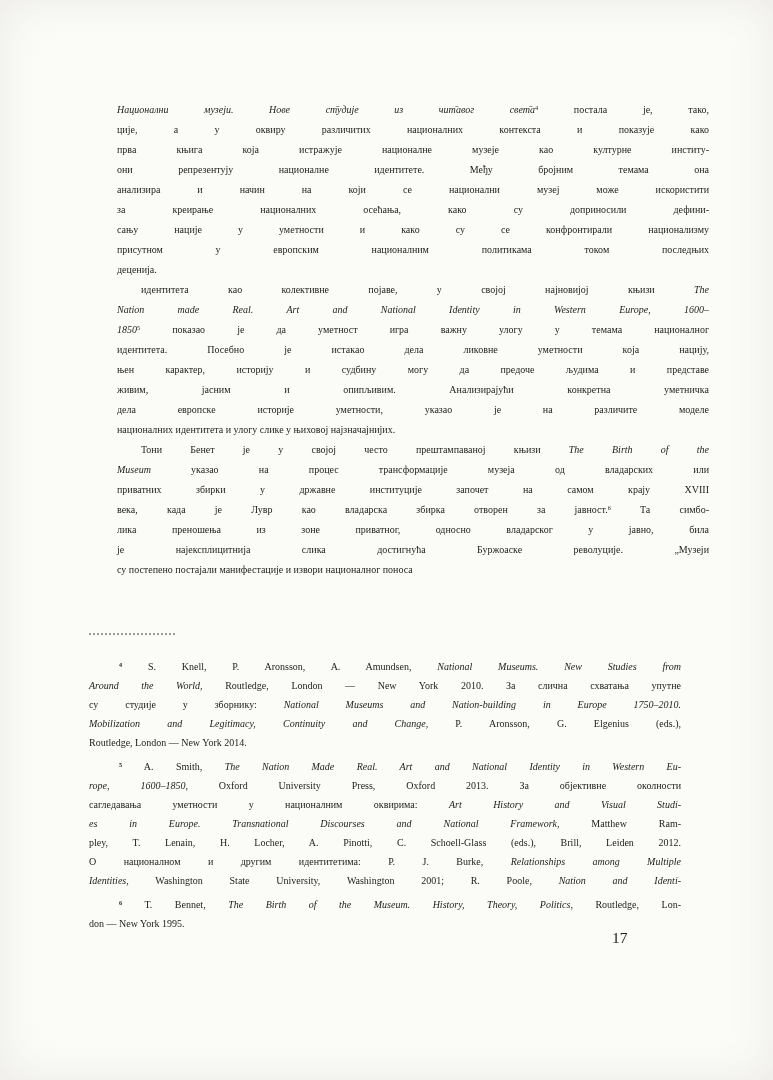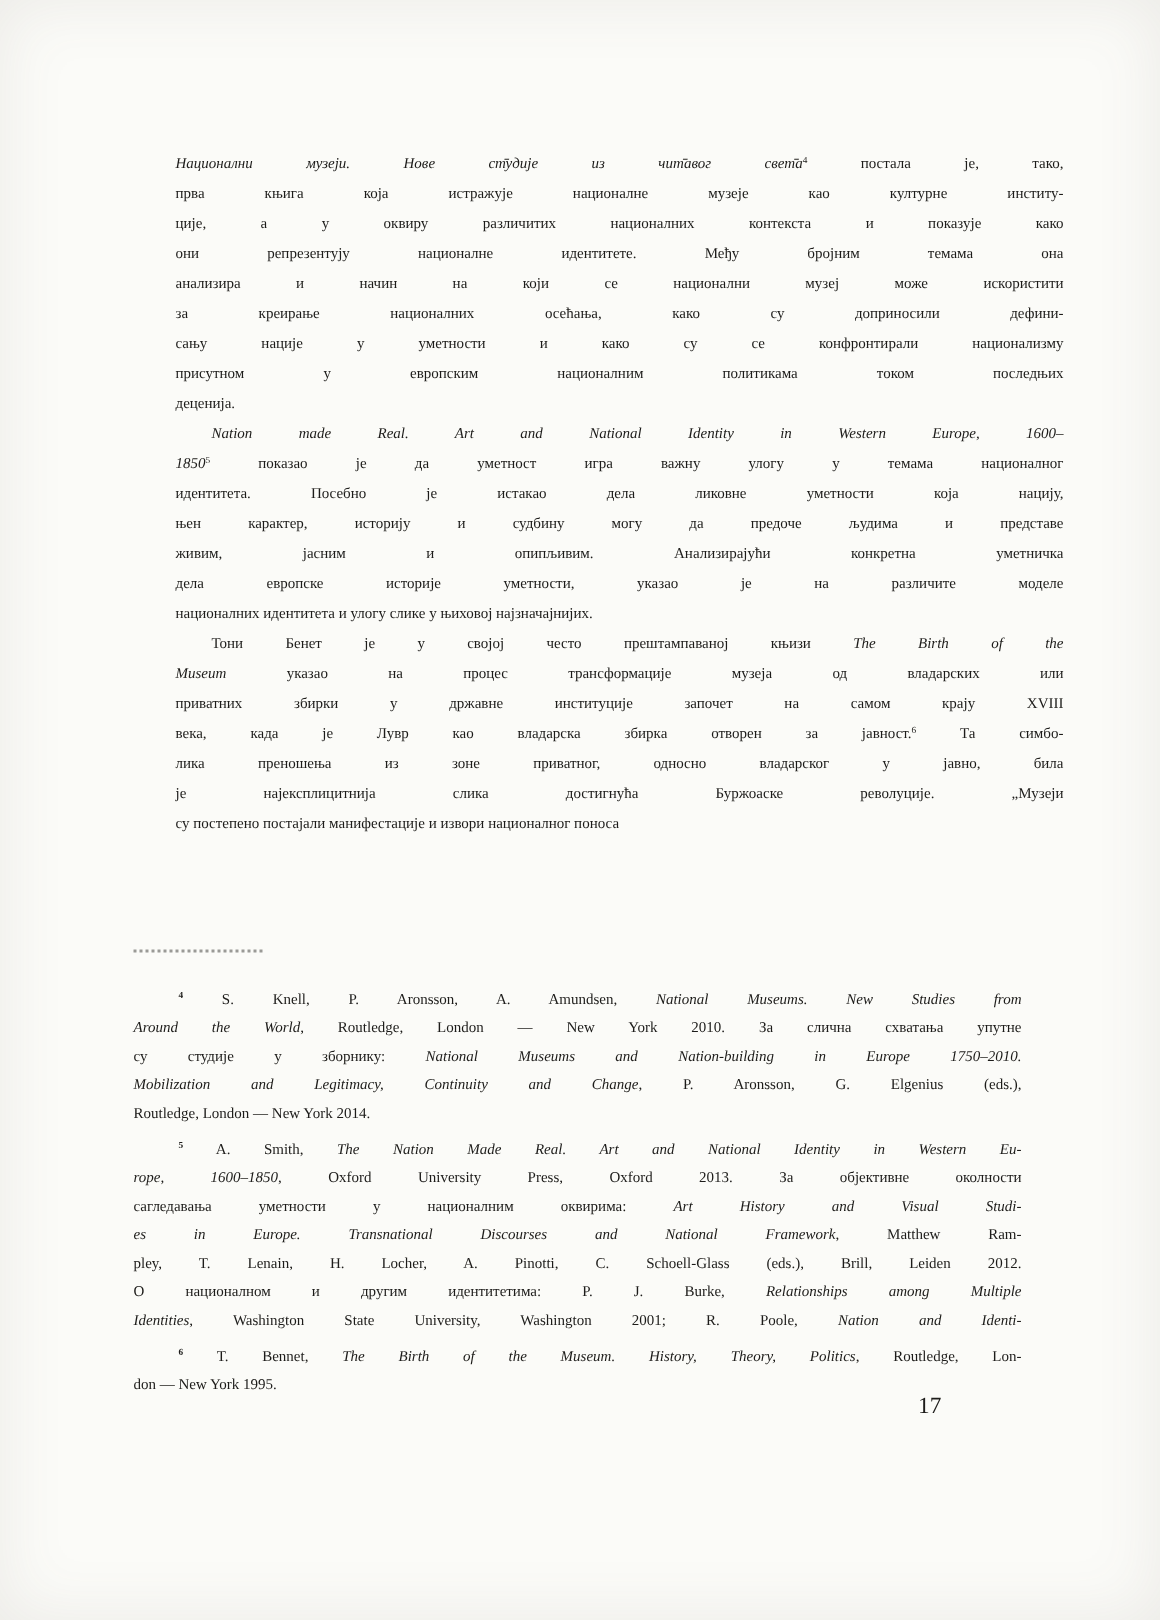--- a/index.html
+++ b/index.html
@@ -40,30 +40,31 @@
     font-size:15.5px;color:var(--text,#1d1c1a);
   }
 </style>
 </head>
 <body>
 
 <div class="page">
   <div class="main-text">
       <div class="para">
         <div class="line j"><span class="i">Национални музеји. Нове ст̄удије из чит̄авог свет̄а</span><span class="sup">4</span><span> постала је, тако,</span></div>
+        <div class="line j"><span>ције, а у оквиру различитих националних контекста и показује како</span></div>
         <div class="line j"><span>прва књига која истражује националне музеје као културне институ-</span></div>
-        <div class="line j"><span>ције, а у оквиру различитих националних контекста и показује како</span></div>
         <div class="line j"><span>они репрезентују националне идентитете. Међу бројним темама она</span></div>
         <div class="line j"><span>анализира и начин на који се национални музеј може искористити</span></div>
         <div class="line j"><span>за креирање националних осећања, како су доприносили дефини-</span></div>
         <div class="line j"><span>сању нације у уметности и како су се конфронтирали национализму</span></div>
         <div class="line j"><span>присутном у европским националним политикама током последњих</span></div>
         <div class="line"><span>деценија.</span></div>
       </div>
       <div class="para indent">
+        <div class="line j"><span>идентитета као колективне појаве, у својој најновијој књизи </span><span class="i">The</span></div>
         <div class="line j"><span class="i">Nation made Real. Art and National Identity in Western Europe, 1600–</span></div>
         <div class="line j"><span class="i">1850</span><span class="sup">5</span><span> показао је да уметност игра важну улогу у темама националног</span></div>
         <div class="line j"><span>идентитета. Посебно је истакао дела ликовне уметности која нацију,</span></div>
         <div class="line j"><span>њен карактер, историју и судбину могу да предоче људима и представе</span></div>
         <div class="line j"><span>живим, јасним и опипљивим. Анализирајући конкретна уметничка</span></div>
         <div class="line j"><span>дела европске историје уметности, указао је на различите моделе</span></div>
         <div class="line"><span>националних идентитета и улогу слике у њиховој најзначајнијих.</span></div>
       </div>
       <div class="para indent">
         <div class="line j"><span>Тони Бенет је у својој често прештампаваној књизи </span><span class="i">The Birth of the</span></div>

